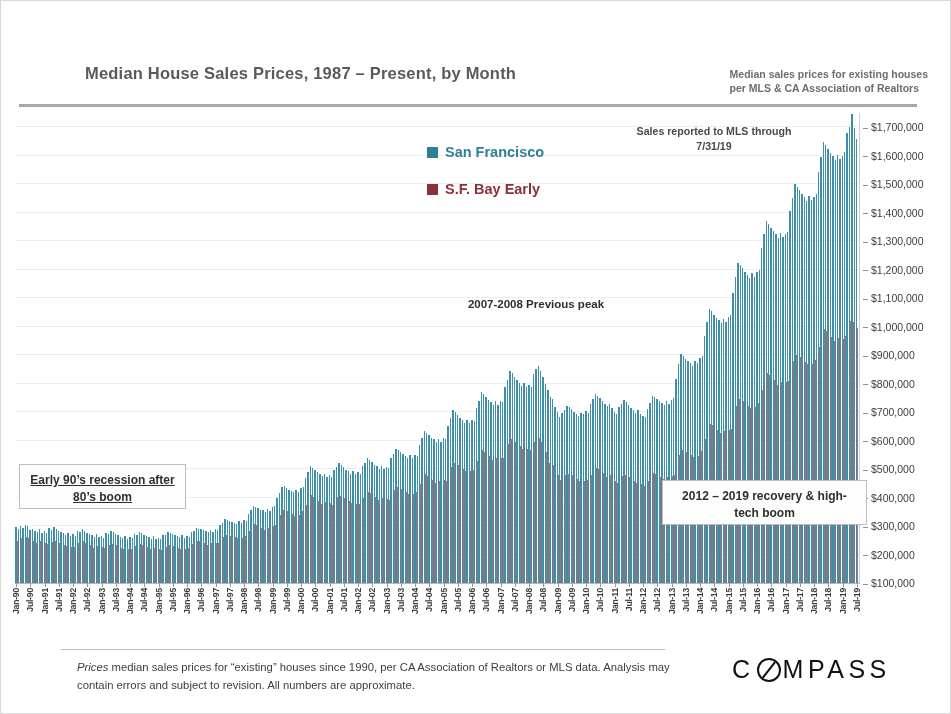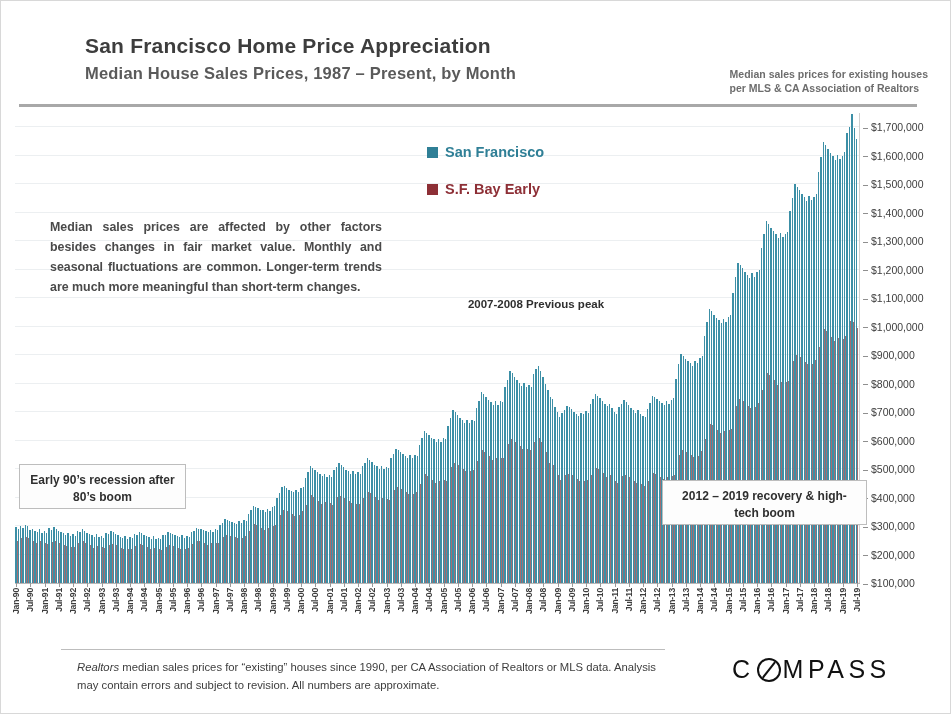--- a/index.html
+++ b/index.html
@@ -111,21 +111,20 @@
   }
   .logo .oslash{position:relative;display:inline-block;width:24px;height:24px;margin:0 2px;}
   .logo .oslash .ring{position:absolute;inset:0;border:2.3px solid #111;border-radius:50%;}
   .logo .oslash .sl{position:absolute;left:50%;top:2px;width:2.3px;height:20px;background:#111;transform:translateX(-50%) rotate(38deg);}
 </style>
 </head>
 <body>
 
 <div class="page">
 
-  <div class="title">San Francisco Home Price Appreciation</div>
   <div class="subtitle">Median House Sales Prices, 1987 – Present, by Month</div>
 
   <div class="srcnote">
     <div>Median sales prices for existing houses</div>
     <div>per MLS &amp; CA Association  of Realtors</div>
   </div>
 
   <div class="hrule"></div>
 
   <div class="plot">
@@ -2135,34 +2134,34 @@
     <div class="legrow">
       <span class="swatch" style="background:#2f7f96"></span>
       <span class="legtxt" style="color:#2f7f96">San Francisco</span>
     </div>
     <div class="legrow">
       <span class="swatch" style="background:#8d2f36"></span>
       <span class="legtxt" style="color:#8d2f36">S.F. Bay Early</span>
     </div>
   </div>
 
-  <div class="note-body">Median sales prices are affected by other factors besides changes in fair market value. Monthly and seasonal fluctuations are common. Longer-term trends are much more meaningful than short-term changes.</div>
-
-  <div class="callout" style="left:18px;top:463px;width:167px;height:45px;">Early 90’s recession after 80’s boom</div>
+  <div class="mls-note">Sales reported to MLS through 7/31/19</div>
+
+  <div class="callout" style="left:18px;top:463px;width:167px;height:45px;text-decoration:underline;">Early 90’s recession after 80’s boom</div>
 
 
 
   <div class="plain-note" style="left:455px;top:296px;width:160px;">2007-2008 Previous peak</div>
 
 
   <div class="callout" style="left:661px;top:479px;width:205px;height:45px;">2012 – 2019 recovery &amp; high-tech boom</div>
 
   <div class="frule"></div>
   <div class="footer">
-    <i>Realtors</i><span> median sales prices for “existing” houses since 1990, per CA Association of Realtors or MLS data.  Analysis may contain errors and subject to revision. All numbers are approximate.</span>
+    <i>Prices</i><span> median sales prices for “existing” houses since 1990, per CA Association of Realtors or MLS data.  Analysis may contain errors and subject to revision. All numbers are approximate.</span>
   </div>
 
   <div class="logo">
     <span>C</span>
       <span class="oslash">
         <span class="ring"></span>
         <span class="sl"></span>
       </span>
       <span>MPASS</span>
   </div>

